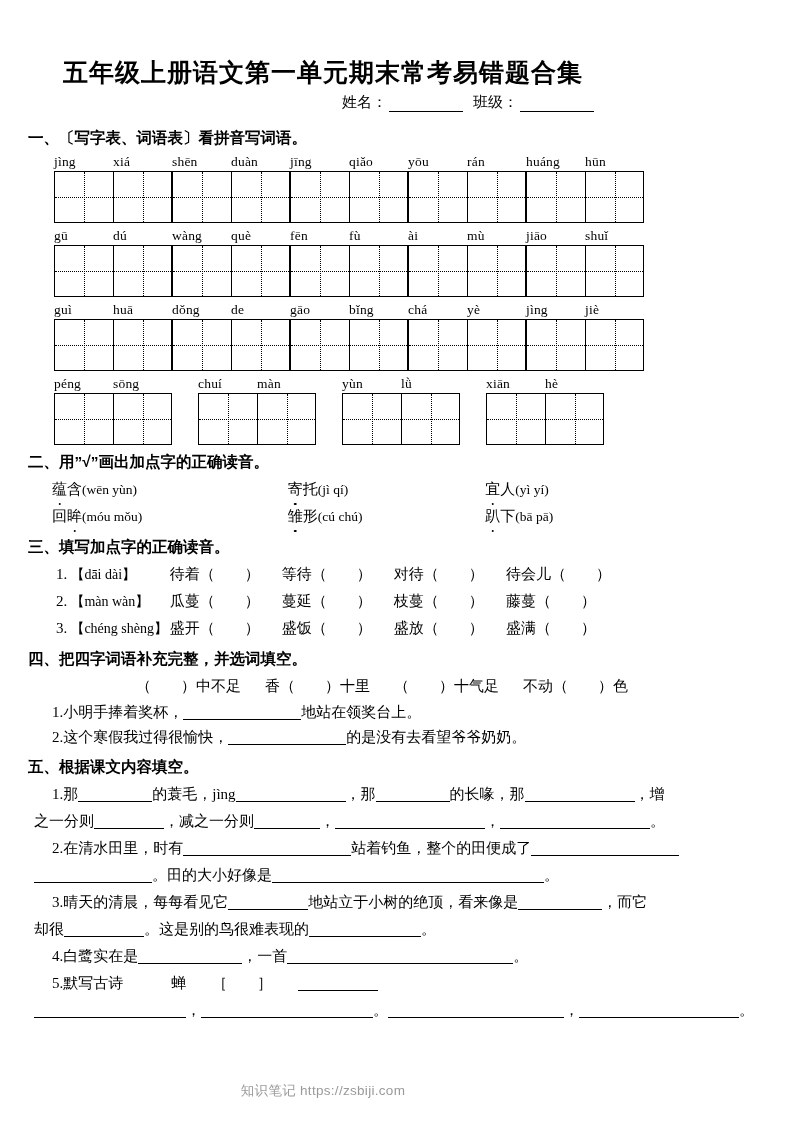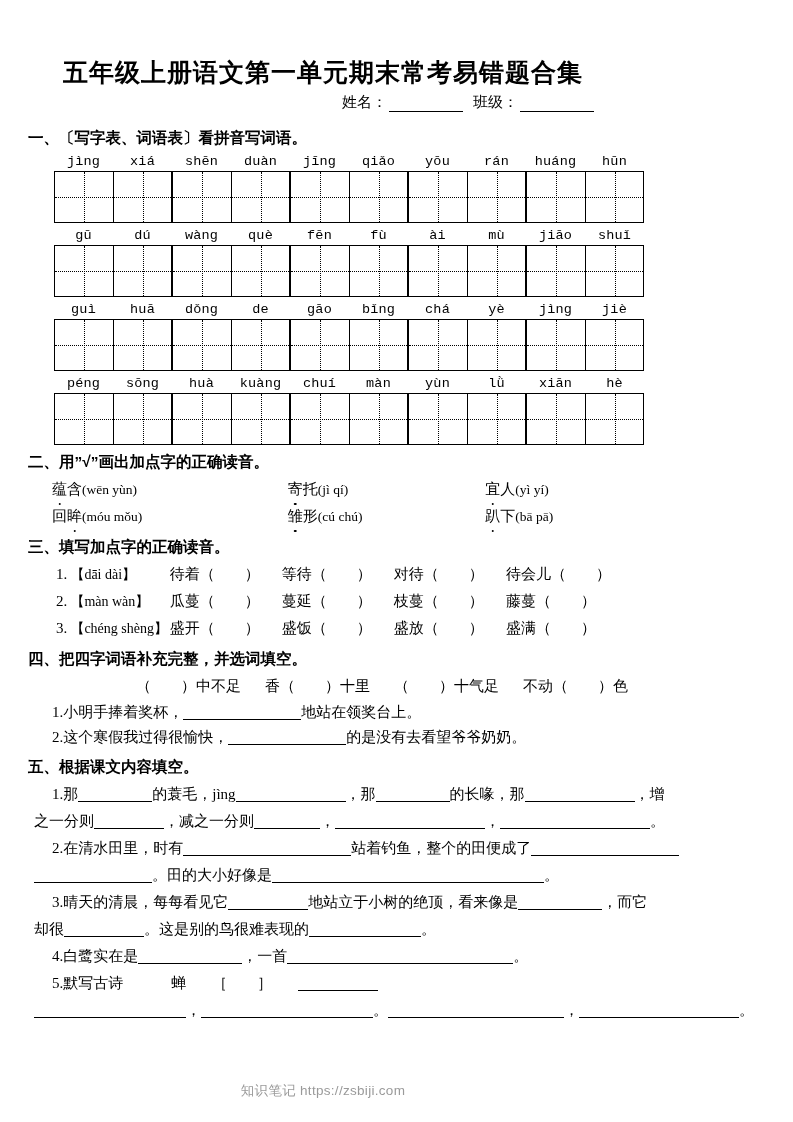--- a/index.html
+++ b/index.html
@@ -69,21 +69,21 @@
   .pin-cell { width: 118px; }
   .pin-text {
     display: flex;
     font-family: "Liberation Serif", "DejaVu Serif", serif;
     font-size: 13.5px;
     text-align: center;
     height: 19px;
     line-height: 19px;
     letter-spacing: 0.2px;
   }
-  .pin-text span { width: 50%; text-align: center; font-family: Liberation Mono, monospace; }
+  .pin-text span { width: 50%; text-align: left; }
   .tzg {
     display: flex;
     width: 118px;
     height: 52px;
     border: 1.2px solid #000;
     box-sizing: border-box;
   }
   .tzg .half {
     width: 50%;
     height: 100%;
@@ -383,30 +383,20 @@
           <span>péng</span>
             <span>sōng</span>
         </div>
         <div class="tzg">
             <div class="half"></div>
             <div class="half"></div>
           </div>
       </div>
       <div class="pin-cell">
         <div class="pin-text">
-          <span>huà</span>
-            <span>kuàng</span>
-        </div>
-        <div class="tzg">
-            <div class="half"></div>
-            <div class="half"></div>
-          </div>
-      </div>
-      <div class="pin-cell">
-        <div class="pin-text">
           <span>chuí</span>
             <span>màn</span>
         </div>
         <div class="tzg">
             <div class="half"></div>
             <div class="half"></div>
           </div>
       </div>
       <div class="pin-cell">
         <div class="pin-text">

